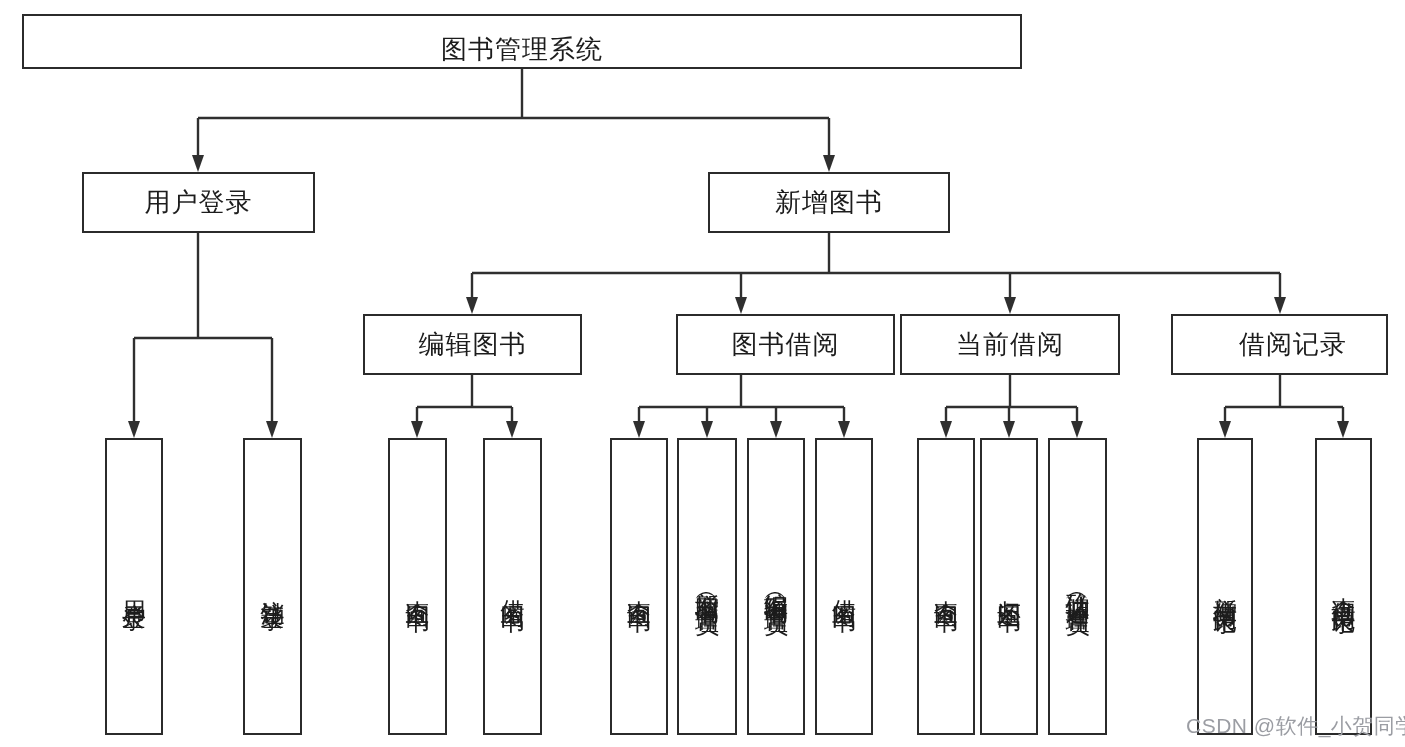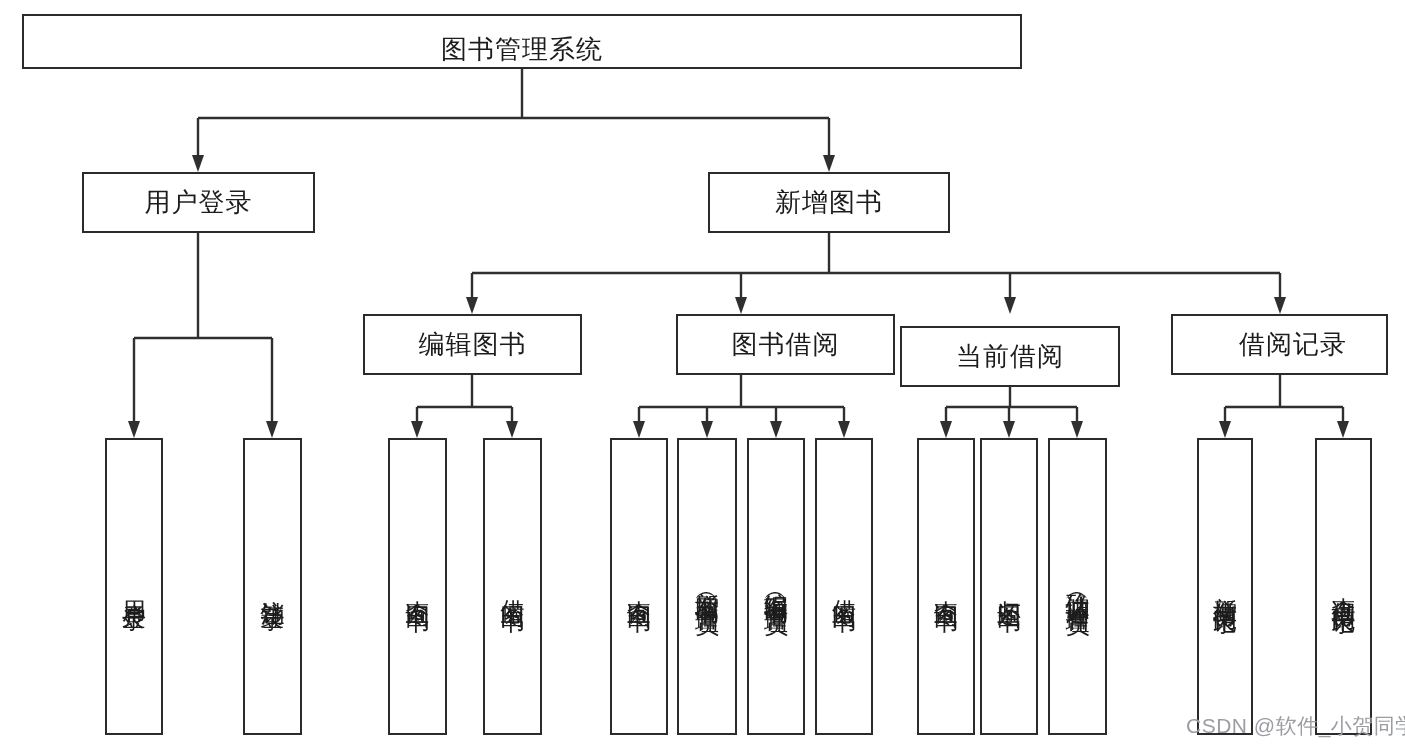--- a/index.html
+++ b/index.html
@@ -36,21 +36,21 @@
     font-size: 26px;
     letter-spacing: 1px;
     white-space: nowrap;
   }
   .node.root   { left: 22px;  top: 14px;  width: 1000px; height: 55px; align-items: flex-end; }
   .node.lvl2a  { left: 82px;  top: 172px; width: 233px;  height: 61px; }
   .node.lvl2b  { left: 708px; top: 172px; width: 242px;  height: 61px; }
   .node.lvl3   { top: 314px; height: 61px; }
   .node.l3a    { left: 363px;  width: 219px; }
   .node.l3b    { left: 632px;  width: 219px; margin-left: 44px; }
-  .node.l3c    { left: 900px;  width: 220px; margin-top: 12px; }
+  .node.l3c    { left: 900px;  width: 220px; }
   .node.l3d    { left: 1171px; width: 217px; padding-left: 27px; }
   .node.leaf   { top: 438px; height: 297px; }
   .leaf-text {
     writing-mode: vertical-rl;
     text-orientation: mixed;
     font-size: 24px;
     letter-spacing: 3px;
     line-height: 1;
     color: #1c1c1c;
   }

